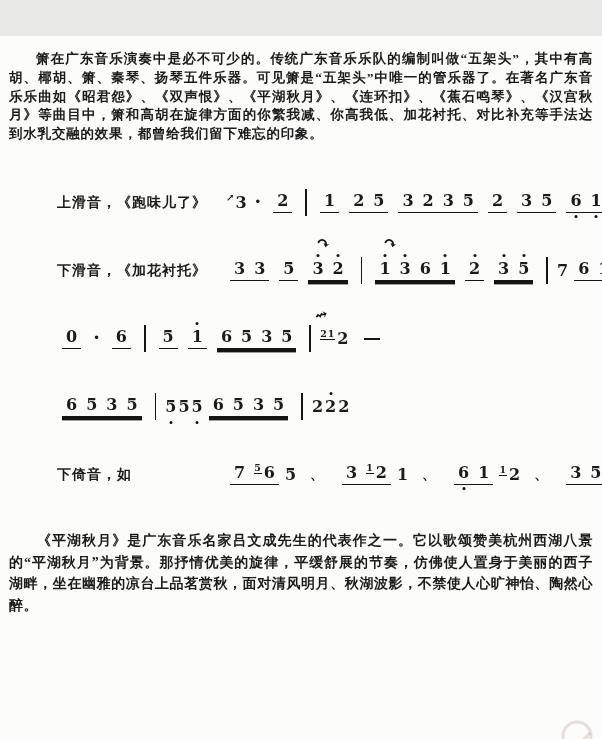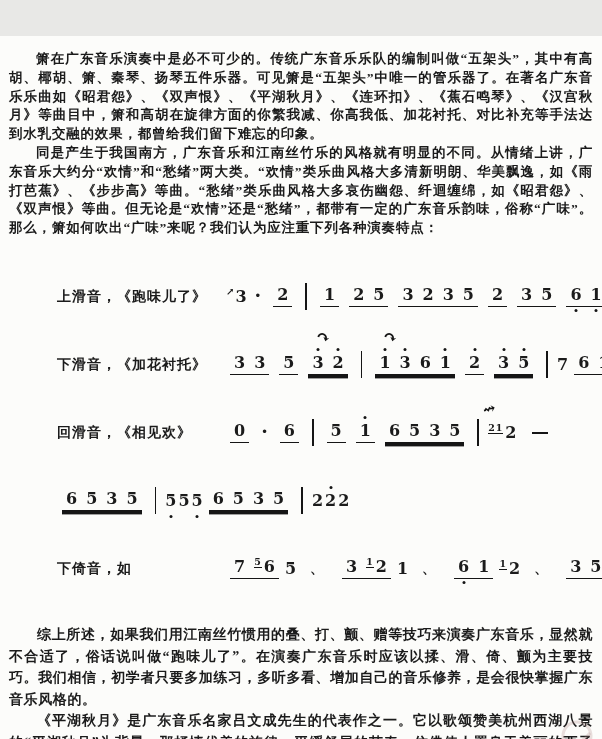--- a/index.html
+++ b/index.html
@@ -39,21 +39,20 @@
            font-family:"Liberation Serif",serif;line-height:38px;}
   .wm-url{font-size:13px;letter-spacing:2.4px;color:#c9a0a0;margin-top:1px;
           font-family:"Liberation Sans","DejaVu Sans",sans-serif;}
 </style>
 </head>
 <body>
 
 <div class="page">
 
   <p class="para">箫在广东音乐演奏中是必不可少的。传统广东音乐乐队的编制叫做“五架头”，其中有高胡、椰胡、箫、秦琴、扬琴五件乐器。可见箫是“五架头”中唯一的管乐器了。在著名广东音乐乐曲如《昭君怨》、《双声恨》、《平湖秋月》、《连环扣》、《蕉石鸣琴》、《汉宫秋月》等曲目中，箫和高胡在旋律方面的你繁我减、你高我低、加花衬托、对比补充等手法达到水乳交融的效果，都曾给我们留下难忘的印象。</p>
-  <p class="para">同是产生于我国南方，广东音乐和江南丝竹乐的风格就有明显的不同。从情绪上讲，广东音乐大约分“欢情”和“愁绪”两大类。“欢情”类乐曲风格大多清新明朗、华美飘逸，如《雨打芭蕉》、《步步高》等曲。“愁绪”类乐曲风格大多哀伤幽怨、纤迴缠绵，如《昭君怨》、《双声恨》等曲。但无论是“欢情”还是“愁绪”，都带有一定的广东音乐韵味，俗称“广味”。那么，箫如何吹出“广味”来呢？我们认为应注重下列各种演奏特点：</p>
 
   <div class="examples" id="examples">
       <div class="ex-row">
         <div class="ex-label">上滑音，《跑味儿了》</div>
         <div class="ex-notation">
           <span class="note">
             <span class="hook">↗</span>
             <span class="num">3</span>
           </span>
           <span class="durdot">·</span>
@@ -185,21 +184,20 @@
             <span class="note">
               <span class="num">6</span>
             </span>
             <span class="note">
               <span class="num">1</span>
             </span>
           </span>
         </div>
       </div>
       <div class="ex-row">
-        <div class="ex-label">回滑音，《相见欢》</div>
         <div class="ex-notation">
           <span class="beam">
             <span class="note">
               <span class="num">0</span>
             </span>
           </span>
           <span class="durdot">·</span>
           <span class="beam">
             <span class="note">
               <span class="num">6</span>
@@ -344,21 +342,20 @@
             </span>
             <span class="note">
               <span class="num">5</span>
             </span>
           </span>
         </div>
       </div>
     </div>
 
   <div class="closing">
-    <p class="para para-lg">综上所述，如果我们用江南丝竹惯用的叠、打、颤、赠等技巧来演奏广东音乐，显然就不合适了，俗话说叫做“跑味儿了”。在演奏广东音乐时应该以揉、滑、倚、颤为主要技巧。我们相信，初学者只要多加练习，多听多看、增加自己的音乐修养，是会很快掌握广东音乐风格的。</p>
     <p class="para para-lg">《平湖秋月》是广东音乐名家吕文成先生的代表作之一。它以歌颂赞美杭州西湖八景的“平湖秋月”为背景。那抒情优美的旋律，平缓舒展的节奏，仿佛使人置身于美丽的西子湖畔，坐在幽雅的凉台上品茗赏秋，面对清风明月、秋湖波影，不禁使人心旷神怡、陶然心醉。</p>
   </div>
 
   <div class="watermark">
     <div class="wm-row">
       <svg width="34" height="34" viewBox="0 0 34 34">
         <circle cx="17" cy="17" r="14" fill="none" stroke="rgba(173,136,136,0.26)" stroke-width="3"></circle>
         <path d="M6 22 Q17 30 30 14" fill="none" stroke="rgba(173,136,136,0.26)" stroke-width="3"></path>
       </svg>
     </div>

